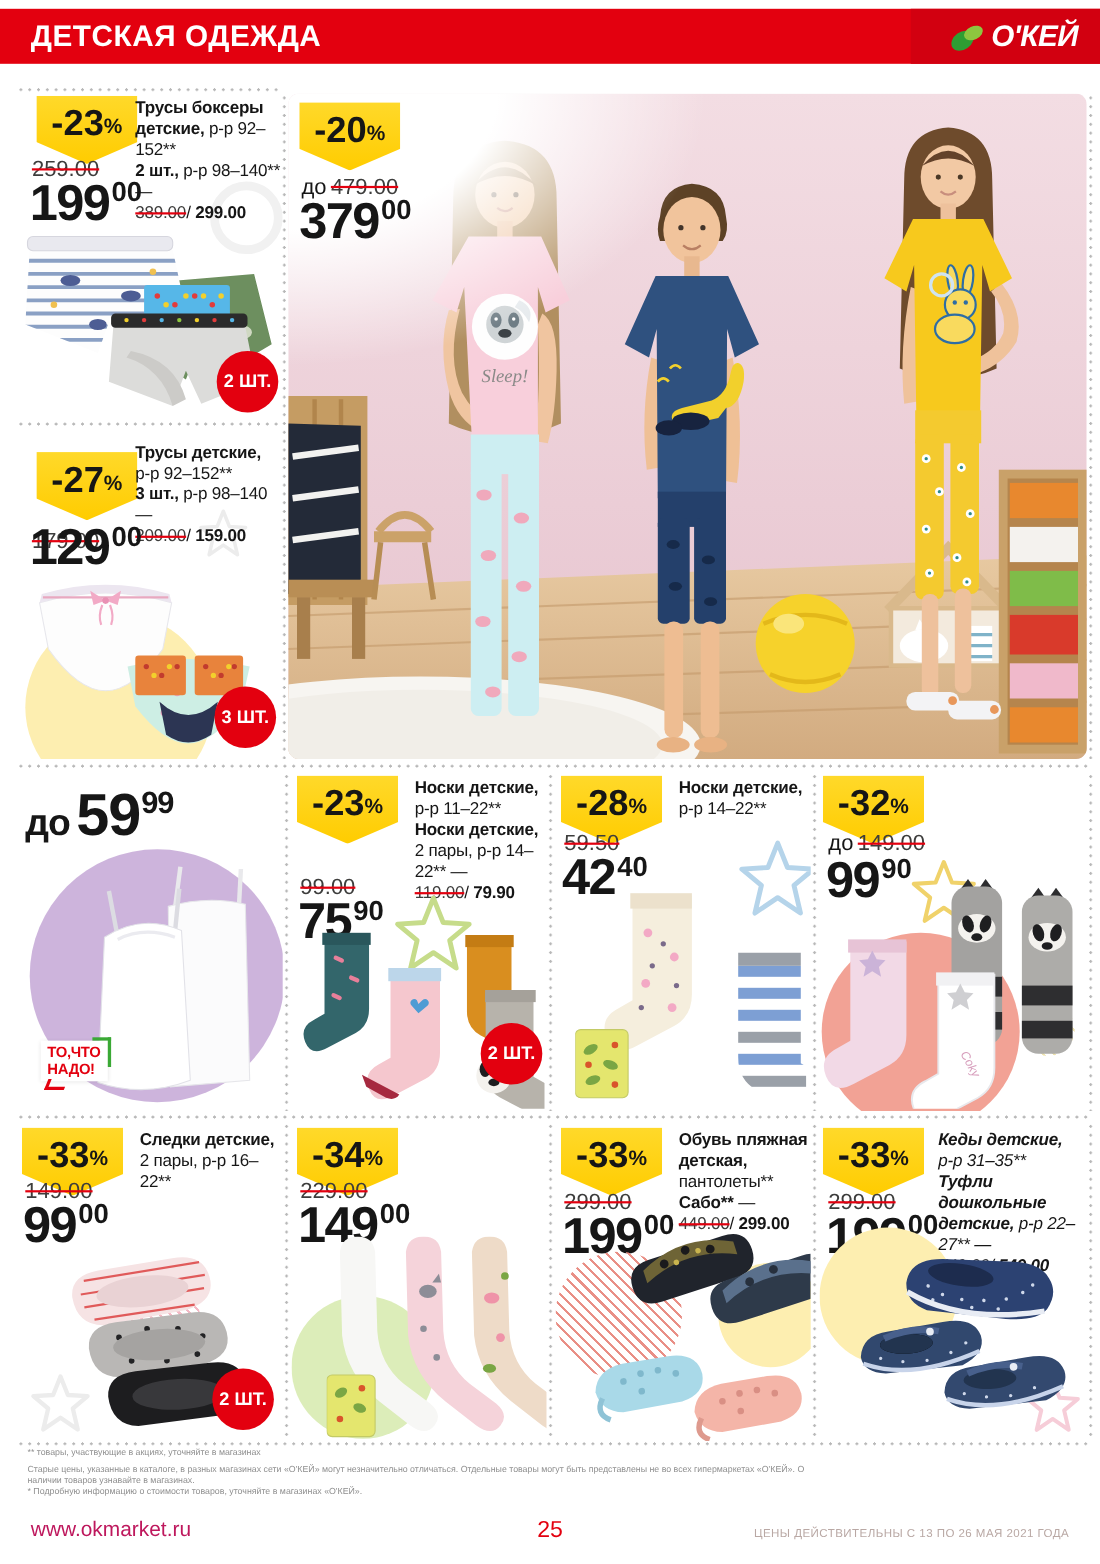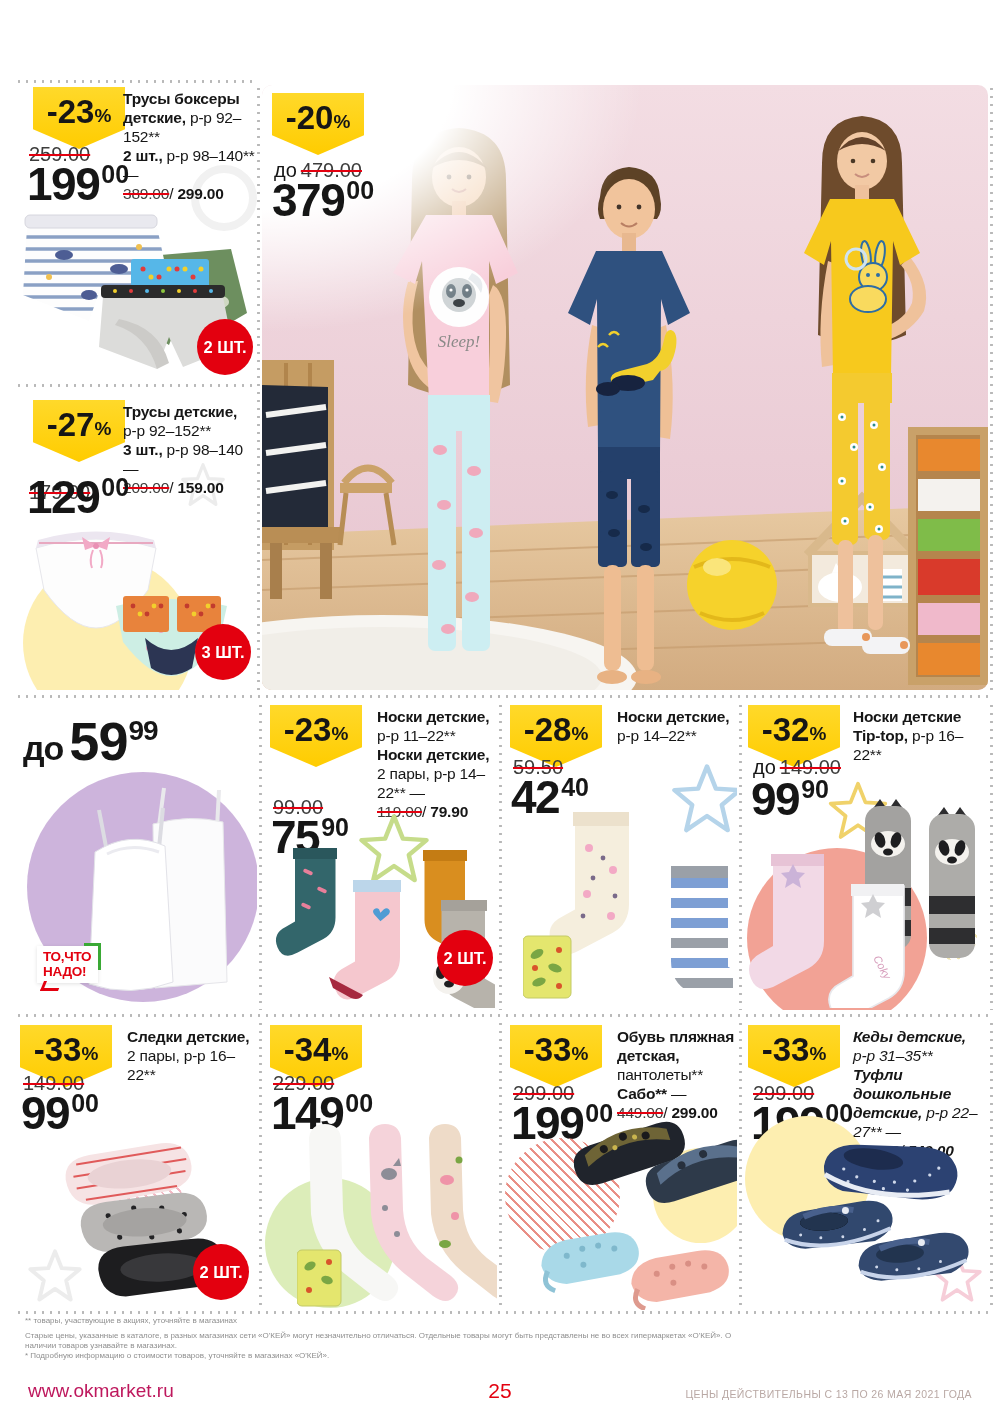--- a/index.html
+++ b/index.html
@@ -67,20 +67,31 @@
     <path id="starp" d="M50,6 L62,36 L94,38 L70,58 L78,92 L50,73 L22,92 L30,58 L6,38 L38,36 Z"></path>
     <path id="crocp" d="M4,34 Q6,14 30,10 L72,6 Q98,4 102,24 Q104,42 82,48 L28,54 Q8,52 4,34 Z"></path>
     <path id="slidep" d="M0,20 Q0,0 22,0 L92,0 Q114,0 114,20 Q114,40 92,40 L22,40 Q0,40 0,20 Z"></path>
     <path id="shoep" d="M4,36 Q4,14 34,10 L92,4 Q122,0 132,14 Q142,26 134,42 Q126,54 98,56 L26,58 Q6,54 4,36 Z"></path>
     <path id="mjp" d="M2,30 Q4,10 28,8 L78,2 Q106,-2 112,16 Q116,32 94,42 L24,46 Q4,44 2,30 Z"></path>
   </defs>
 </svg>
 
 <div class="page">
 
+  <header class="hdr">
+    <div class="hdr-dark"></div>
+    <div class="hdr-title">ДЕТСКАЯ ОДЕЖДА</div>
+    <div class="logo">
+      <svg width="34" height="32" viewBox="0 0 34 32">
+        <ellipse cx="12" cy="20" rx="11" ry="8" transform="rotate(-35 12 20)" fill="#2f9e33"></ellipse>
+        <ellipse cx="22" cy="13" rx="9" ry="6" transform="rotate(-25 22 13)" fill="#8dc63f"></ellipse>
+      </svg>
+      <span class="logo-text">О'КЕЙ</span>
+    </div>
+  </header>
 
   <div class="hdot" style="left:15px;top:80px;width:242px;"></div>
   <div class="hdot" style="left:15px;top:384px;width:242px;"></div>
   <div class="vdot" style="left:257px;top:85px;height:605px;"></div>
   <div class="vdot" style="left:990px;top:85px;height:605px;"></div>
   <div class="hdot" style="left:15px;top:695px;width:975px;"></div>
   <div class="vdot" style="left:259px;top:702px;height:308px;"></div>
   <div class="vdot" style="left:499px;top:702px;height:308px;"></div>
   <div class="vdot" style="left:739px;top:702px;height:308px;"></div>
   <div class="vdot" style="left:990px;top:702px;height:308px;"></div>
@@ -161,21 +172,21 @@
         </g>
     </svg>
     <div class="qty" style="right:4px;bottom:6px;">2 ШТ.</div>
   </section>
 
   <section class="card" style="left:15px;top:390px;width:242px;height:300px;">
     <div class="decor" style="left:8px;top:168px;width:170px;height:170px;background:#fdeeb0;"></div>
     <svg class="star" style="left:165px;top:72px;" width="46" height="46" viewBox="0 0 100 100">
       <use href="#starp" fill="none" stroke="#ececec" stroke-width="7" stroke-linejoin="round"></use>
     </svg>
-    <div class="disc" style="left:18px;top:10px;align-items:center;">
+    <div class="disc" style="left:18px;top:21px;align-items:center;">
       <span>-27</span>
         <span class="pct">%</span>
     </div>
     <div class="title" style="left:108px;top:12px;width:134px;">
       <div><b>Трусы детские,</b></div>
       <div><span>р-р 92–152**</span></div>
       <div><b>3 шт.,</b><span> р-р 98–140 —</span></div>
       <div><s class="rs">209.00</s><span>/</span><b> 159.00</b></div>
     </div>
     <div class="old" style="left:14px;top:66px;margin-top:25px;"><s class="rs">179.00</s></div>
@@ -534,24 +545,20 @@
           </g>
       </g>
     </svg>
   </section>
 
   <section class="card" style="left:745px;top:700px;width:242px;height:310px;">
     <div class="disc" style="left:3px;top:5px;">
       <span>-32</span>
         <span class="pct">%</span>
     </div>
-    <div class="title" style="left:108px;top:7px;width:132px;">
-      <div><b>Носки детские</b></div>
-      <div><b>Tip-top,</b><span> р-р 16–22**</span></div>
-    </div>
     <div class="old" style="left:8px;top:56px;">
       <span class="pre">до</span><s class="rs">149.00</s>
     </div>
     <div class="price" style="left:6px;top:76px;">
       <span>99</span><span class="kop">90</span>
     </div>
     <svg class="star" style="left:82px;top:80px;" width="62" height="62" viewBox="0 0 100 100">
       <use href="#starp" fill="none" stroke="#f0d26a" stroke-width="6" stroke-linejoin="round"></use>
     </svg>
     <div class="decor" style="left:2px;top:148px;width:180px;height:180px;background:#f2a295;"></div>

